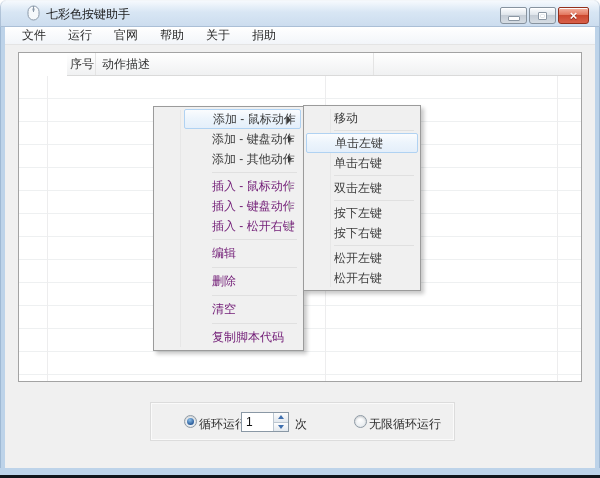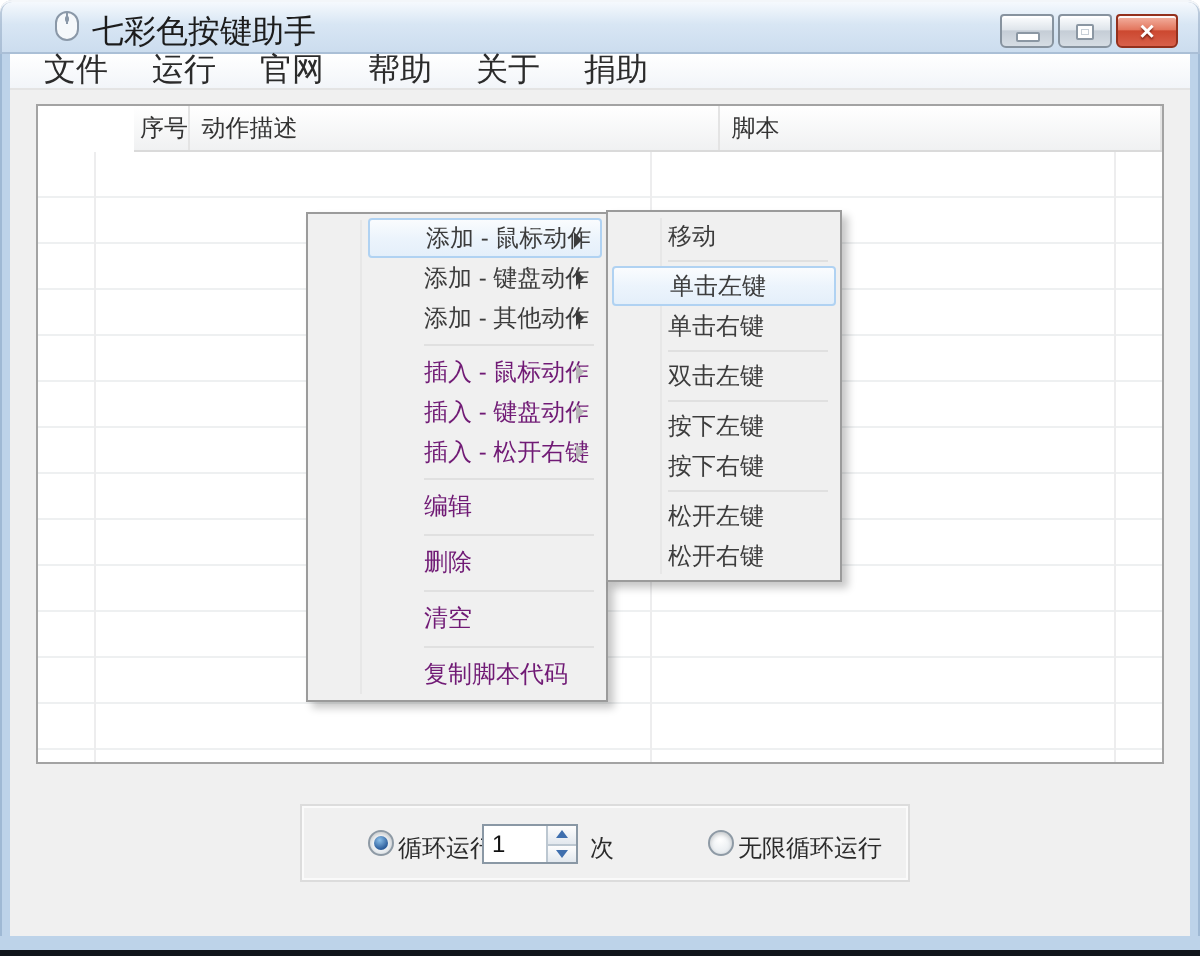--- a/index.html
+++ b/index.html
@@ -11,35 +11,35 @@
     background:linear-gradient(#f8fbfe,#dcе9f6 40%,#cfe0f0);
     background:linear-gradient(#f8fbfe,#d8e6f4 45%,#cbdcee);
     border-radius:6px 6px 0 0;box-shadow:inset 0 1px 0 rgba(255,255,255,.8), inset 0 0 0 1px rgba(130,155,185,.45);}
   .frame-l,.frame-r{position:absolute;top:27px;bottom:10px;width:5px;background:#bdd3e9;}
   .frame-l{left:0;box-shadow:inset 1px 0 0 #9fb9d4;}
   .frame-r{right:0;box-shadow:inset -1px 0 0 #9fb9d4;}
   .frame-b{position:absolute;left:0;right:0;bottom:3px;height:7px;background:#bdd3e9;}
   .frame-dark{position:absolute;left:0;right:0;bottom:0;height:3px;background:#10151b;}
 
   .app-icon{position:absolute;left:27px;top:5px;width:13px;height:16px;}
-  .win-title{position:absolute;left:46px;top:6px;font-size:16px;color:#1c1c1c;}
+  .win-title{position:absolute;left:46px;top:6px;font-size:12px;color:#1c1c1c;}
 
   .winbtns{position:absolute;right:11px;top:7px;display:flex;gap:2px;}
   .wbtn{width:27px;height:17px;box-sizing:border-box;border:1px solid #87939f;border-radius:2px 2px 3px 3px;
     background:linear-gradient(#fdfeff,#dfe5eb 45%,#c5cdd6 50%,#d6dde4);
     display:flex;align-items:center;justify-content:center;box-shadow:inset 0 1px 0 rgba(255,255,255,.9);}
   .wbtn.close{width:31px;border-color:#93301d;
     background:linear-gradient(#f4b4a3,#e3775f 45%,#cc4830 50%,#d8604a);}
   .g-min{width:10px;height:3px;background:#fff;border:1px solid #8b97a3;border-radius:1px;margin-top:5px;}
   .g-max{width:9px;height:8px;box-sizing:border-box;border:1px solid #8b97a3;background:#fff;border-radius:1px;box-shadow:inset 0 0 0 1.5px #fff,inset 0 0 0 2px #c8d0d8;}
   .g-close{color:#fff;font-size:13px;font-weight:bold;line-height:15px;text-shadow:0 1px 1px rgba(80,10,0,.6);}
 
   .menubar{position:absolute;left:5px;right:5px;top:27px;height:18px;background:linear-gradient(#ffffff,#f2f5f9);
     border-bottom:1px solid #e4e4e4;display:flex;align-items:center;padding-left:6px;box-sizing:border-box;}
-  .menu-item{font-size:16px;color:#2b2b2b;padding:0 11px;line-height:18px;font-family:Liberation Mono, monospace;}
+  .menu-item{font-size:12px;color:#2b2b2b;padding:0 11px;line-height:18px;font-family:Liberation Mono, monospace;}
 
   
   .table{position:absolute;left:18px;top:52px;width:564px;height:330px;background:#fff;
     border:1px solid #a3a3a3;box-sizing:border-box;}
   .thead{display:flex;height:23px;background:linear-gradient(#ffffff,#f0f1f2);border-bottom:1px solid #dadada;box-sizing:border-box;margin-left:48px;}
   .th{font-size:12px;color:#333;line-height:22px;box-sizing:border-box;border-right:1px solid #e4e4e4;overflow:hidden;white-space:nowrap;}
   .th.c1{width:29px;padding-left:3px;}
   .th.c2{width:278px;padding-left:6px;}
   .th.c3{width:232px;padding-left:6px;}
   .th.c4{flex:1;border-right:none;}
@@ -121,21 +121,20 @@
     <span class="menu-item">官网</span>
     <span class="menu-item">帮助</span>
     <span class="menu-item">关于</span>
     <span class="menu-item">捐助</span>
   </div>
 
   <div class="table">
     <div class="thead">
       <div class="th c1">序号</div>
       <div class="th c2">动作描述</div>
-      <div class="th c3">脚本</div>
       <div class="th c4"></div>
     </div>
     <div class="tbody">
       <div class="vline" style="left:28px"></div>
       <div class="vline" style="left:306px"></div>
       <div class="vline" style="left:538px"></div>
     </div>
   </div>
 
   <div class="menu context-menu">

